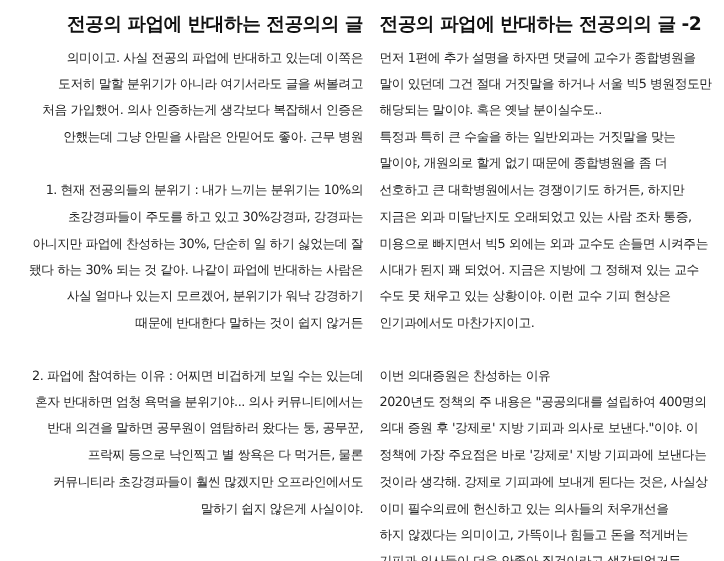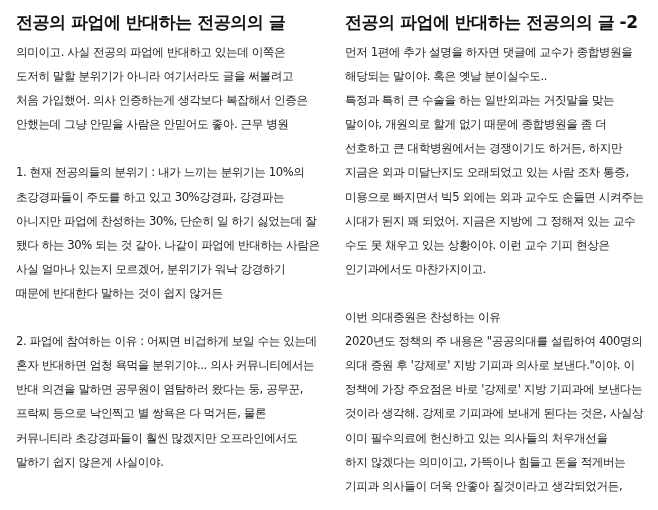--- a/index.html
+++ b/index.html
@@ -7,21 +7,21 @@
     width: 658px; height: 510px; overflow: hidden;
     background: #ffffff;
     font-family: "DejaVu Sans", "Liberation Sans", sans-serif;
     color: #222222;
     position: relative;
   }
   .column {
     position: absolute; top: 0; height: 510px; box-sizing: border-box;
     overflow: hidden;
   }
-  .col-left { left: 0; width: 330px; padding-left: 16px; }
+  .col-left { left: 0; width: 330px; padding-left: 16px; text-align: right; }
   .col-right { left: 330px; width: 328px; padding-left: 15px; }
   .post-title {
     margin: 0; padding-top: 10px;
     font-size: 17px; font-weight: bold; color: #111111;
     line-height: 24px; letter-spacing: -0.5px; white-space: nowrap;
   }
   .post-body { margin-top: 6px; }
   .line {
     font-size: 11.6px; line-height: 24.1px; height: 24.1px;
     white-space: nowrap; letter-spacing: -0.4px; color: #222222;
@@ -52,20 +52,21 @@
     <div class="line">프락찌 등으로 낙인찍고 별 쌍욕은 다 먹거든, 물론</div>
     <div class="line">커뮤니티라 초강경파들이 훨씬 많겠지만 오프라인에서도</div>
     <div class="line">말하기 쉽지 않은게 사실이야.</div>
   </div>
 </div>
 
 <div class="column col-right">
   <h1 class="post-title">전공의 파업에 반대하는 전공의의 글 -2</h1>
   <div class="post-body">
     <div class="line">먼저 1편에 추가 설명을 하자면 댓글에 교수가 종합병원을</div>
+    <div class="line">말이 있던데 그건 절대 거짓말을 하거나 서울 빅5 병원정도만</div>
     <div class="line">해당되는 말이야. 혹은 옛날 분이실수도..</div>
     <div class="line">특정과 특히 큰 수술을 하는 일반외과는 거짓말을 맞는</div>
     <div class="line">말이야, 개원의로 할게 없기 때문에 종합병원을 좀 더</div>
     <div class="line">선호하고 큰 대학병원에서는 경쟁이기도 하거든, 하지만</div>
     <div class="line">지금은 외과 미달난지도 오래되었고 있는 사람 조차  통증,</div>
     <div class="line">미용으로 빠지면서 빅5 외에는 외과 교수도 손들면 시켜주는</div>
     <div class="line">시대가 된지 꽤 되었어. 지금은 지방에 그 정해져 있는 교수</div>
     <div class="line">수도 못 채우고 있는 상황이야. 이런 교수 기피 현상은</div>
     <div class="line">인기과에서도 마찬가지이고.</div>
     <div class="line blank"></div>

